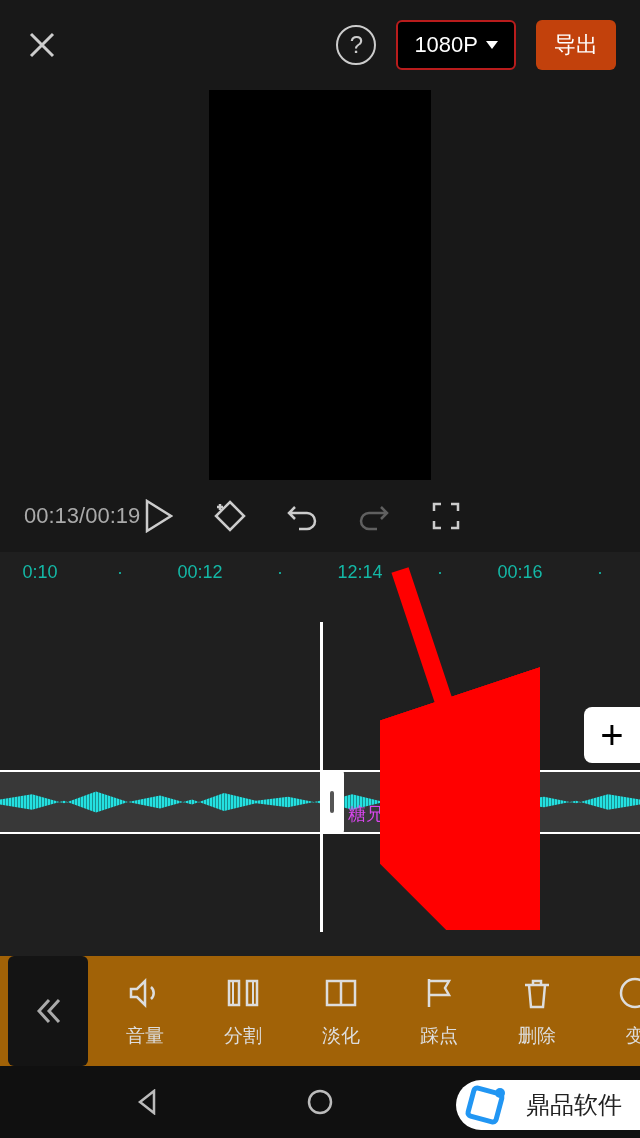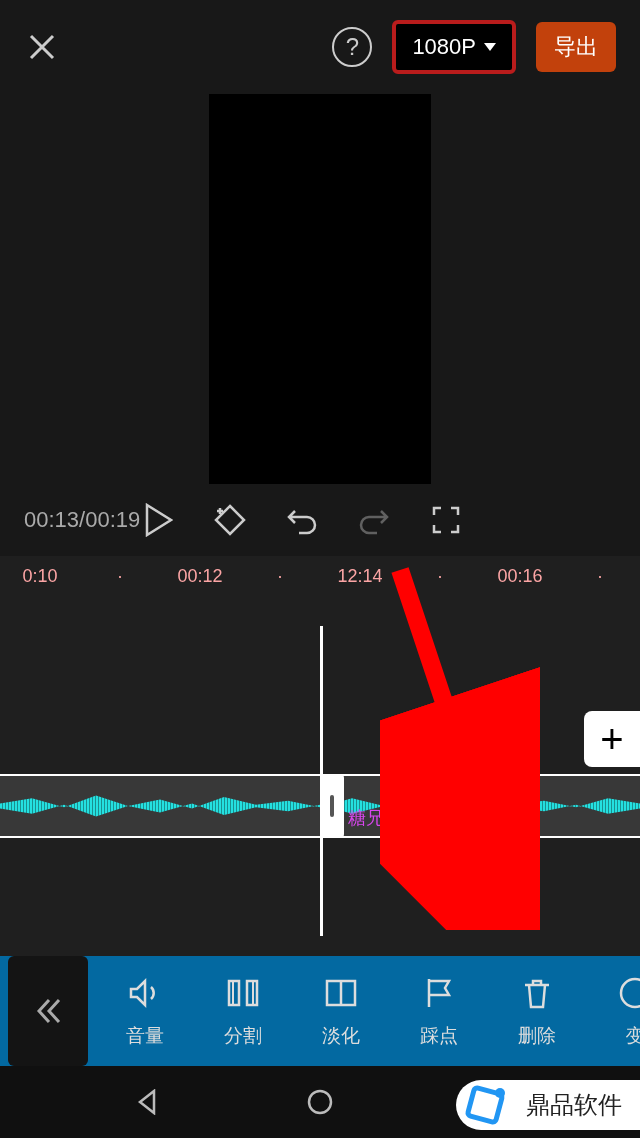--- a/index.html
+++ b/index.html
@@ -3,48 +3,48 @@
 <meta charset="utf-8">
 <style>
 * { margin: 0; padding: 0; box-sizing: border-box; font-family: -apple-system, sans-serif; }
 body { width: 640px; height: 1138px; background: #181818; color: #fff; overflow: hidden; position: relative; }
 
 .topbar { display: flex; align-items: center; justify-content: space-between; padding: 20px 24px; }
 .topbar-right { display: flex; align-items: center; gap: 20px; }
 .close-x { width: 36px; height: 36px; display: flex; align-items: center; justify-content: center; cursor: pointer; }
 .close-x svg { stroke: #ccc; stroke-width: 3; }
 .help-circle { width: 40px; height: 40px; border: 2.5px solid #ccc; border-radius: 50%; display: flex; align-items: center; justify-content: center; font-size: 24px; color: #ccc; cursor: pointer; }
-.res-select { background: #000; border: 4px solid #b91c1c; border-radius: 6px; padding: 10px 16px; display: flex; align-items: center; gap: 8px; font-size: 22px; cursor: pointer; }
+.res-select { background: #000; border: 2px solid #b91c1c; border-radius: 6px; padding: 10px 16px; display: flex; align-items: center; gap: 8px; font-size: 22px; cursor: pointer; }
 .res-select .caret { width: 0; height: 0; border-left: 6px solid transparent; border-right: 6px solid transparent; border-top: 8px solid #fff; }
 .export-btn { background: #c2410c; color: #fff; border-radius: 6px; padding: 10px 18px; font-size: 22px; cursor: pointer; }
 
 .preview { width: 100%; display: flex; justify-content: center; }
 .video-canvas { width: 222px; height: 390px; background: #000; }
 
 .transport { display: flex; align-items: center; padding: 18px 24px; }
 .timecode { color: #aaa; font-size: 22px; }
 .transport-icons { display: flex; align-items: center; gap: 36px; }
 .t-icon { width: 36px; height: 36px; display: flex; align-items: center; justify-content: center; cursor: pointer; }
 .t-icon svg { stroke: #ccc; fill: none; stroke-width: 2.5; }
 
-.ruler { display: flex; align-items: center; height: 40px; background: #1f1f1f; color: #fca5a5; font-size: 18px; }
+.ruler { display: flex; align-items: center; height: 40px; background: #1f1f1f; color: #14b8a6; font-size: 18px; }
 .ruler .tick { flex: 1; text-align: center; }
 
 .timeline { position: relative; height: 370px; background: #1f1f1f; }
 .playhead { position: absolute; left: 320px; top: 30px; width: 3px; height: 310px; background: #fff; }
 .audio-clip { position: absolute; top: 178px; left: 0; right: 0; height: 64px; background: #383838; border: 2px solid #fff; border-left: none; border-right: none; display: flex; align-items: center; }
 .wave { position: absolute; top: 50%; left: 0; right: 0; height: 26px; transform: translateY(-50%); background: repeating-linear-gradient(90deg, #24e0e0 0, #24e0e0 2px, #1a8f8f 2px, #1a8f8f 3px); clip-path: polygon(0 40%, 5% 20%, 10% 55%, 15% 10%, 20% 50%, 25% 25%, 30% 60%, 35% 15%, 40% 45%, 45% 30%, 50% 55%, 55% 20%, 60% 50%, 65% 15%, 70% 60%, 75% 25%, 80% 45%, 85% 30%, 90% 55%, 95% 20%, 100% 40%, 100% 60%, 95% 80%, 90% 45%, 85% 70%, 80% 55%, 75% 75%, 70% 40%, 65% 85%, 60% 50%, 55% 80%, 50% 45%, 45% 70%, 40% 55%, 35% 85%, 30% 40%, 25% 75%, 20% 50%, 15% 90%, 10% 45%, 5% 80%, 0 60%); }
 .clip-handle { position: absolute; left: 320px; top: 178px; width: 24px; height: 64px; background: #fff; border-radius: 4px; display: flex; align-items: center; justify-content: center; }
 .clip-handle::after { content: ""; width: 4px; height: 22px; background: #555; border-radius: 2px; }
 .clip-label { position: absolute; left: 348px; top: 210px; font-size: 18px; color: #d946ef; }
 .add-btn { position: absolute; right: 0; top: 115px; width: 56px; height: 56px; background: #fff; border-radius: 8px 0 0 8px; display: flex; align-items: center; justify-content: center; font-size: 40px; color: #000; cursor: pointer; }
 
 .arrow-overlay { position: absolute; top: 560px; left: 380px; pointer-events: none; }
 
-.toolbar { position: absolute; bottom: 72px; left: 0; right: 0; height: 110px; background: #0369a1; display: flex; }
+.toolbar { position: absolute; bottom: 72px; left: 0; right: 0; height: 110px; background: #a16207; display: flex; }
 .collapse-btn { width: 80px; height: 100%; display: flex; align-items: center; justify-content: center; background: #141414; border-radius: 6px; margin: 0 8px; cursor: pointer; }
 .collapse-btn svg { stroke: #aaa; stroke-width: 3; fill: none; }
 .tool-scroll { flex: 1; display: flex; align-items: center; overflow: hidden; }
 .tool-item { flex: 0 0 98px; display: flex; flex-direction: column; align-items: center; gap: 10px; cursor: pointer; }
 .tool-item .ticon { width: 40px; height: 40px; display: flex; align-items: center; justify-content: center; }
 .tool-item .ticon svg { stroke: #ddd; fill: none; stroke-width: 2.5; }
 .tool-item .tlabel { font-size: 19px; color: #ddd; }
 
 .navbar { position: absolute; bottom: 0; left: 0; right: 0; height: 72px; background: #101010; display: flex; align-items: center; justify-content: space-around; padding: 0 60px; }
 .nav-icon { width: 36px; height: 36px; display: flex; align-items: center; justify-content: center; }

